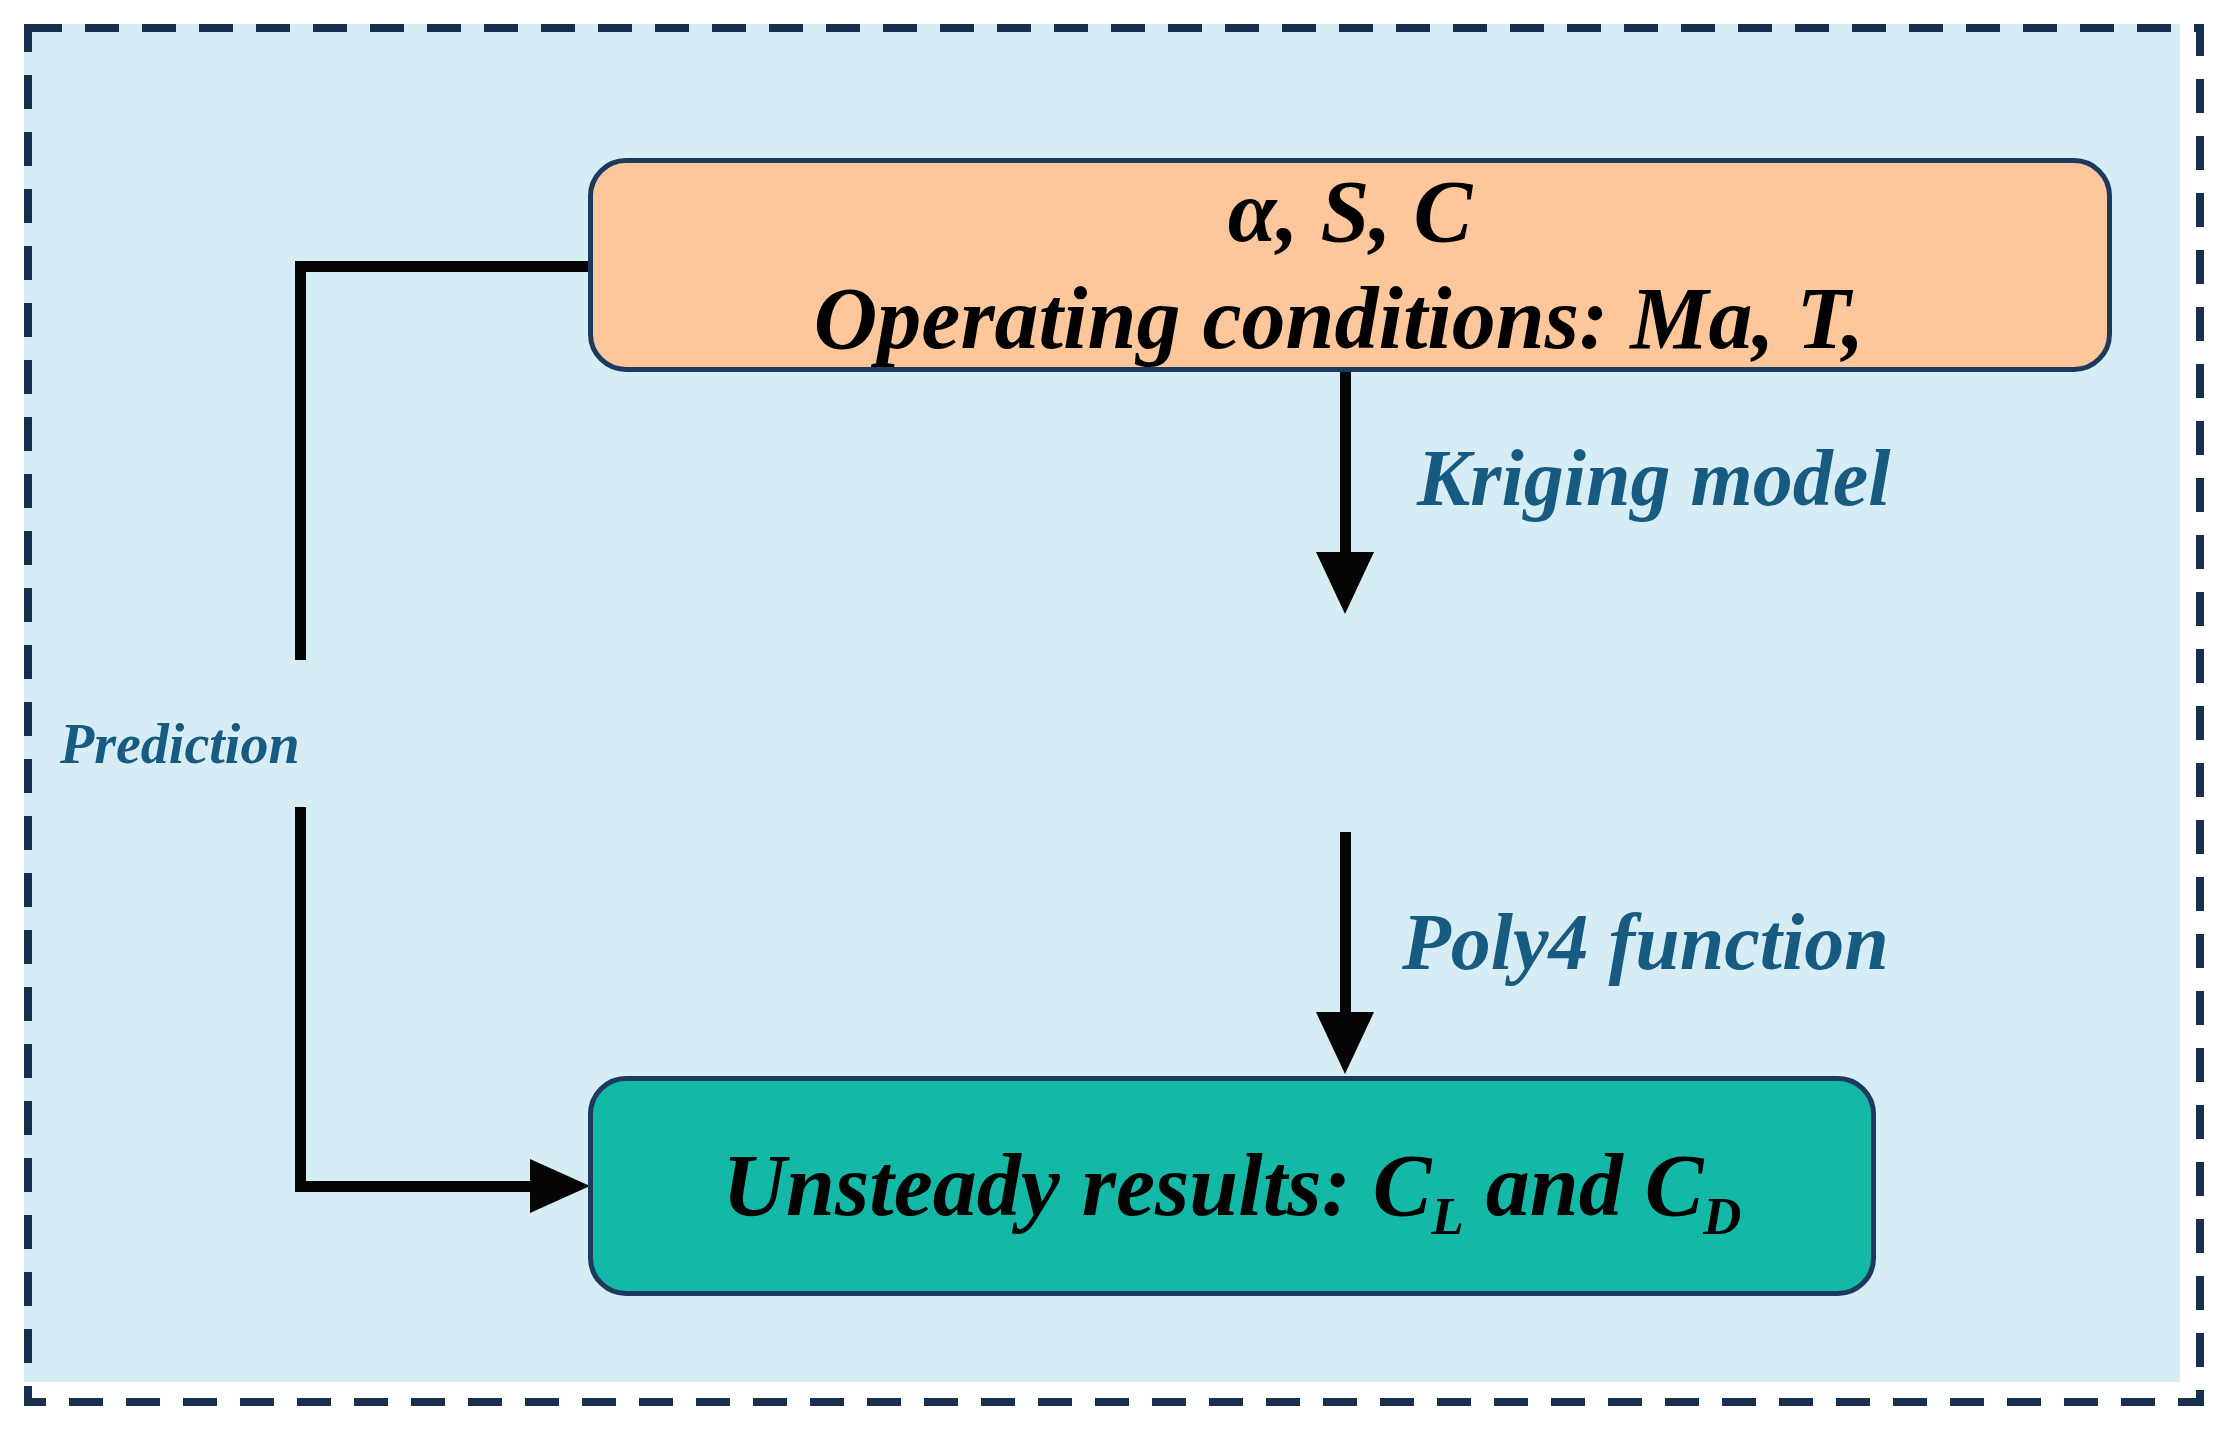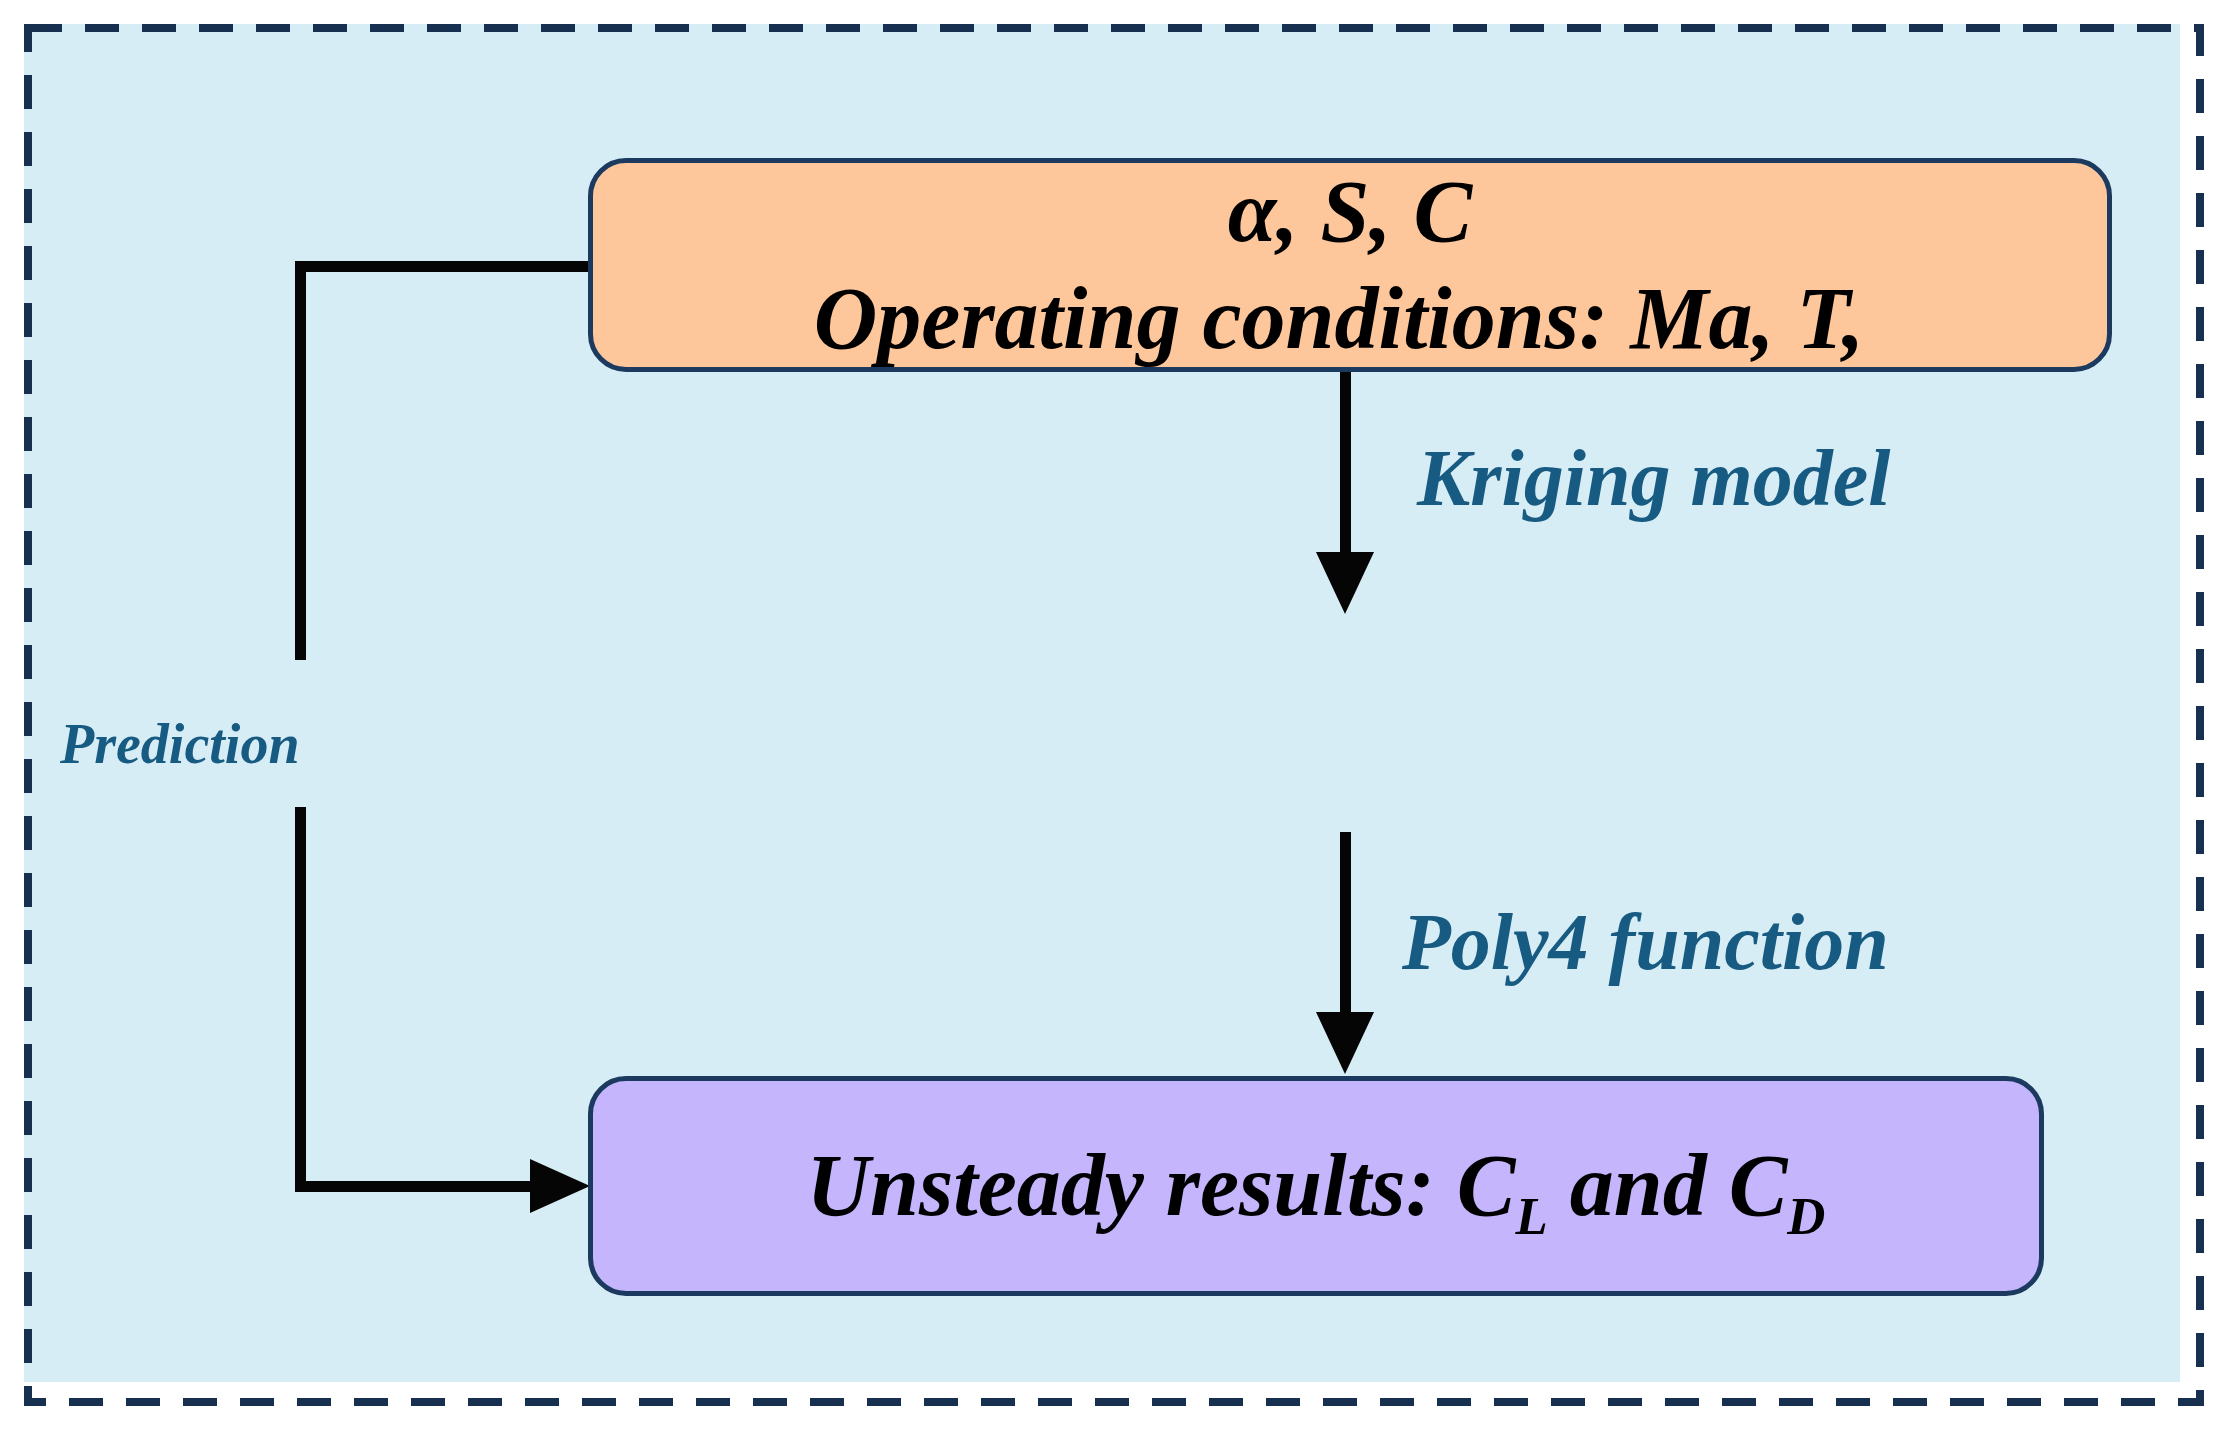--- a/index.html
+++ b/index.html
@@ -13,21 +13,21 @@
   }
   .dash-frame{position:absolute;left:0;top:0;pointer-events:none;}
   .box{
     position:absolute;display:flex;flex-direction:column;justify-content:center;align-items:center;
     border:5px solid #1c3a5f;border-radius:38px;box-sizing:border-box;
     font-style:italic;font-weight:bold;color:#000000;font-size:88px;line-height:1.22;
     text-align:center;
   }
   .box-operating{left:588px;top:158px;width:1524px;height:214px;background:#fec79b;}
   .box-coefficients{left:588px;top:612px;width:1528px;height:220px;background:#deeeda;}
-  .box-unsteady{left:588px;top:1076px;width:1456px;height:220px;background:#c4b5fd;}
+  .box-unsteady{left:588px;top:1076px;width:1288px;height:220px;background:#14b8a6;}
   .edge-label{
     position:absolute;font-style:italic;font-weight:bold;color:#175a82;font-size:80px;line-height:1;white-space:nowrap;
   }
   .lbl-kriging{left:1402px;top:438px;margin-left:15px;}
   .lbl-poly4{left:1402px;top:902px;}
   .lbl-prediction{left:60px;top:672px;width:470px;font-size:56px;margin-top:44px;}
   .line{position:absolute;background:#050505;}
   .shaft-v{width:11px;}
   .shaft-h{height:11px;}
   .head-down{

